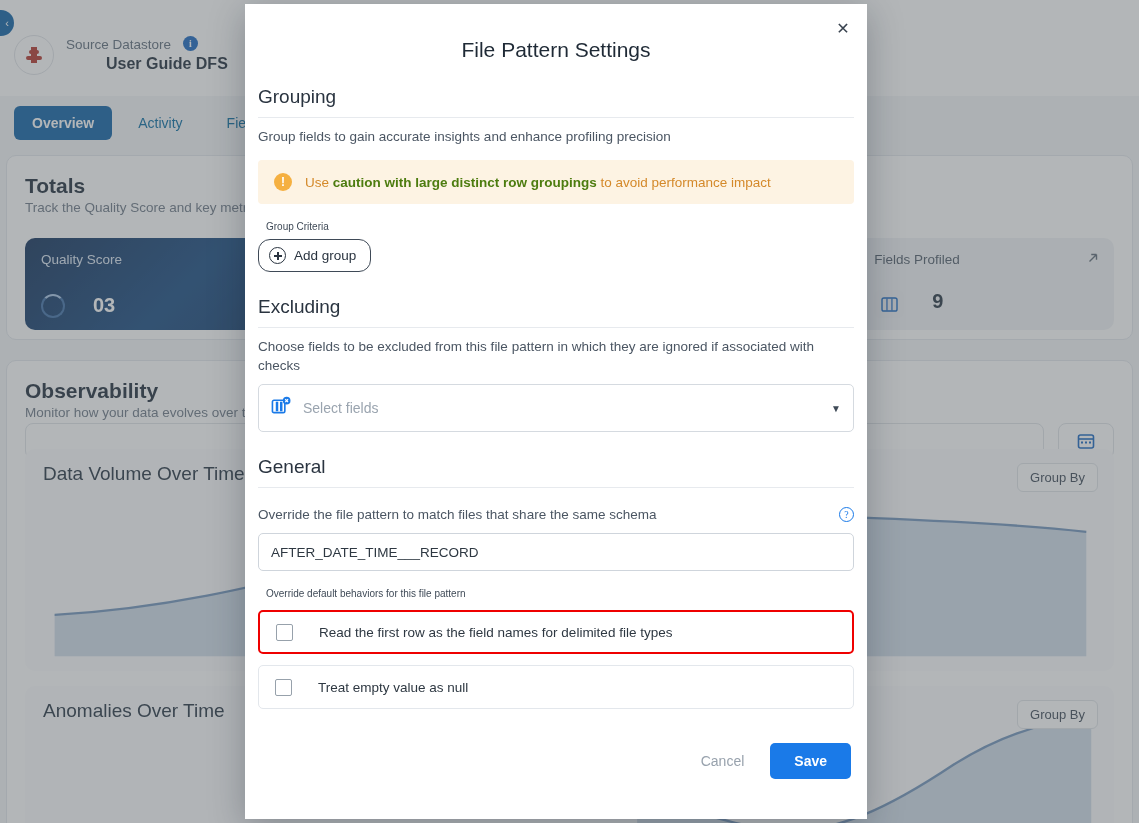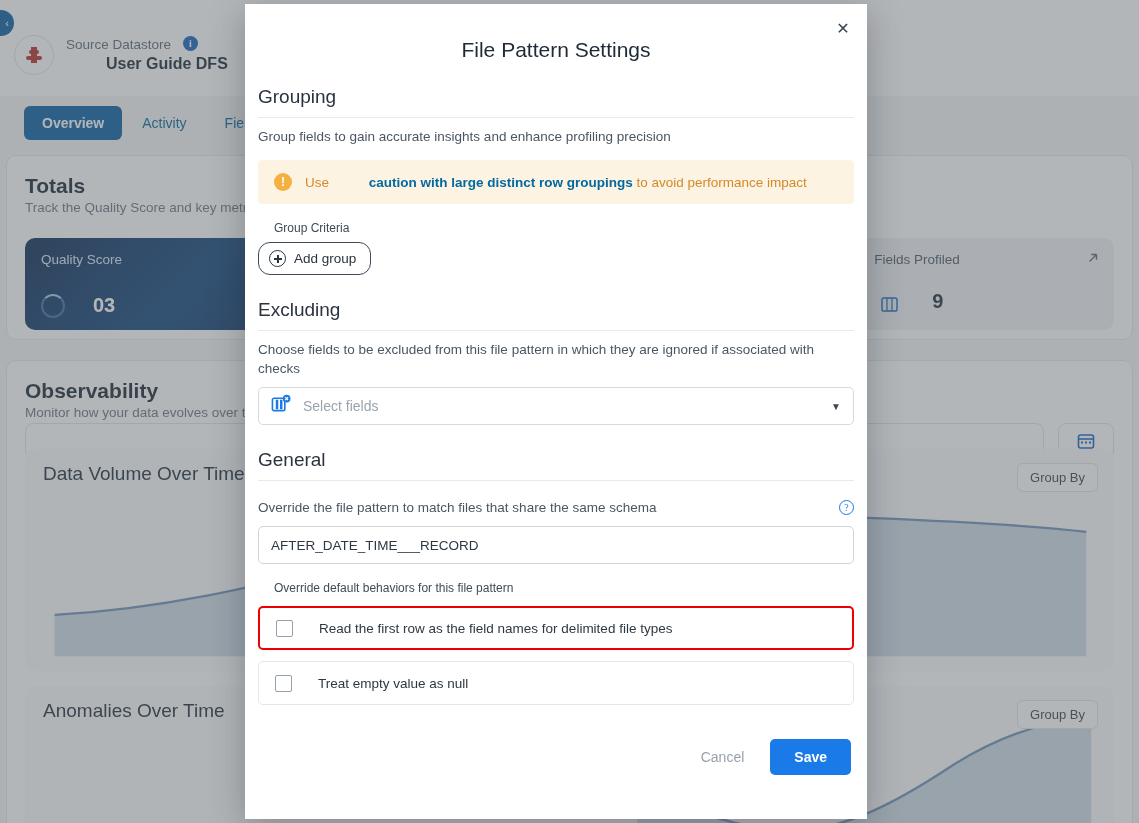--- a/index.html
+++ b/index.html
@@ -45,22 +45,22 @@
   .ds-text .ds-name { font-size: 16px; color: #1c2a38; font-weight: 700; line-height: 21px; margin-left: 40px; }
   .info-dot {
     display:inline-block; width: 15px; height: 15px; border-radius: 50%;
     background: #1565c0; color: #fff; font-size: 10px; font-weight: 700;
     text-align:center; line-height: 15px; margin-left: 8px; vertical-align: 2px;
     font-family: "Liberation Serif", serif;
   }
   .ds-chevron { margin-left: 24px; font-size: 22px; color: #2b3a4a; }
 
   .tabs {
-    position: absolute; left: 24px; top: 106px;
-    display: flex; align-items: flex-end; gap: 2px;
+    position: absolute; left: 14px; top: 106px;
+    display: flex; align-items: flex-end; gap: 8px;
   }
   .tab {
     padding: 9px 18px; font-size: 14px; color: #0369a1; border-radius: 6px;
   }
   .tab.active { background: #0b5fa5; color: #fff; font-weight: 700; }
 
   .panel {
     position: absolute; left: 6px; right: 6px;
     background: #fff; border: 1px solid #e3e7ec; border-radius: 10px;
   }
@@ -143,42 +143,42 @@
   .warn {
     margin-top: 14px; background: #fdf3e3; border-radius: 4px;
     padding: 13px 16px; display: flex; align-items: center; gap: 13px;
   }
   .warn-icon {
     flex: 0 0 18px; width: 18px; height: 18px; border-radius: 50%;
     background: #f5b041; color: #fff; font-size: 12px; font-weight: 700;
     text-align: center; line-height: 18px;
   }
   .warn-txt { font-size: 13.5px; color: #d4892a; }
-  .warn-txt b { color: #0369a1; margin-left: 36px; }
-
-  .field-label { font-size: 12px; color: #3f4a57; margin: 17px 0 7px 16px; }
+  .warn-txt b { color: #4d7c0f; }
+
+  .field-label { font-size: 10px; color: #3f4a57; margin: 17px 0 7px 8px; }
 
   .add-group {
     display: inline-flex; align-items: center; gap: 8px;
     border: 1px solid #3f4a57; border-radius: 12px;
     padding: 7px 14px 7px 10px; font-size: 13.5px; color: #2a3440;
     background: #fff; cursor: pointer;
   }
   .plus-ic {
     width: 17px; height: 17px; border-radius: 50%; border: 1.5px solid #2a3440;
     position: relative; flex: 0 0 17px;
   }
   .plus-ic:before, .plus-ic:after {
     content:''; position: absolute; background: #2a3440;
   }
   .plus-ic:before { left: 3.5px; top: 7px; width: 8px; height: 1.5px; }
   .plus-ic:after  { top: 3.5px; left: 7px; height: 8px; width: 1.5px; }
 
   .select-box {
-    margin-top: 9px; height: 38px; border: 1px solid #d5dae0; border-radius: 5px;
+    margin-top: 9px; height: 48px; border: 1px solid #d5dae0; border-radius: 5px;
     display: flex; align-items: center; padding: 0 12px; background: #fff;
     cursor: pointer;
   }
   .select-ph { font-size: 14px; color: #9aa4af; margin-left: 11px; flex: 1; }
   .caret { color: #3f4a57; font-size: 10px; }
 
   .help-row { display: flex; align-items: center; justify-content: space-between; margin-top: 17px; }
   .help-ic {
     width: 15px; height: 15px; border-radius: 50%; border: 1.4px solid #1a7ae8;
     color: #1a7ae8; font-size: 10px; line-height: 13px; text-align: center;

